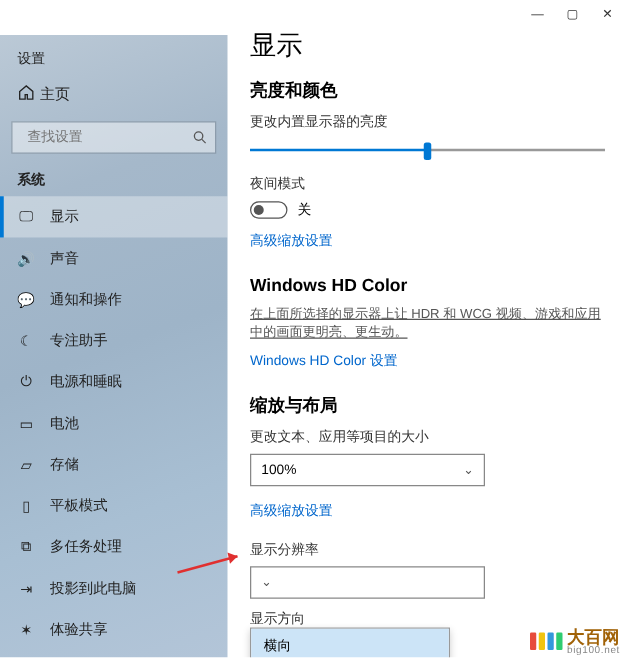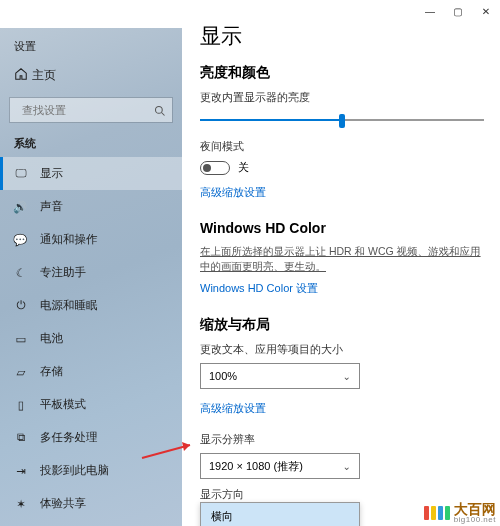--- a/index.html
+++ b/index.html
@@ -27,21 +27,21 @@
   .link { color: #0066cc; font-size: 11px; cursor: pointer; display: inline-block; margin: 4px 0 10px; }
   .slider-track { position: relative; height: 18px; margin: 4px 0 10px; }
   .slider-track .bar { position: absolute; top: 8px; height: 2px; }
   .slider-track .bar.fill { left: 0; width: 50%; background: #0078d4; }
   .slider-track .bar.rest { left: 50%; right: 0; background: #999; }
   .slider-track .thumb { position: absolute; left: 50%; top: 3px; width: 6px; height: 14px; background: #0078d4; border-radius: 2px; transform: translateX(-50%); }
   .toggle-row { display: flex; align-items: center; gap: 8px; margin: 4px 0 6px; }
   .toggle { width: 30px; height: 14px; border: 1px solid #555; border-radius: 7px; position: relative; }
   .toggle .knob { width: 8px; height: 8px; background: #555; border-radius: 50%; position: absolute; top: 2px; left: 2px; }
   .toggle-state { font-size: 11px; }
-  .combo { width: 160px; height: 26px; border: 1px solid #888; display: flex; align-items: center; justify-content: space-between; padding: 0 8px; font-size: 11px; margin: 2px 0 8px; background: #fff; }
+  .combo { width: 188px; height: 26px; border: 1px solid #888; display: flex; align-items: center; justify-content: space-between; padding: 0 8px; font-size: 11px; margin: 2px 0 8px; background: #fff; }
   .combo .chev { font-size: 10px; color: #555; }
   .dropdown { width: 160px; border: 1px solid #999; background: #fff; box-shadow: 0 2px 6px rgba(0,0,0,0.2); margin-top: -6px; }
   .dropdown .opt { padding: 6px 10px; font-size: 11px; }
   .dropdown .opt.hover { background: #cce4f7; }
   .arrow { position: absolute; left: 140px; top: 433px; z-index: 5; pointer-events:none; }
   .watermark { position: absolute; right: 4px; bottom: 2px; display: flex; align-items: center; gap: 4px; }
   .watermark .logo { display: flex; gap: 2px; }
   .watermark .logo span { width: 5px; height: 14px; border-radius: 1px; }
   .watermark .txt { display:flex; flex-direction:column; line-height:1; }
   .watermark .big { font-size: 14px; font-weight: 700; color: #a16207; }
@@ -158,21 +158,20 @@
     <h2>缩放与布局</h2>
     <div class="small-label">更改文本、应用等项目的大小</div>
     <div class="combo">
       <span>100%</span>
       <span class="chev">⌄</span>
     </div>
     <span class="link">高级缩放设置</span>
 
     <div class="small-label">显示分辨率</div>
     <div class="combo">
-      <span>1920 × 1080 (推荐)</span>
       <span class="chev">⌄</span>
     </div>
 
     <div class="small-label">显示方向</div>
     <div class="dropdown">
       <div class="opt hover">横向</div>
 
     </div>
 
     

